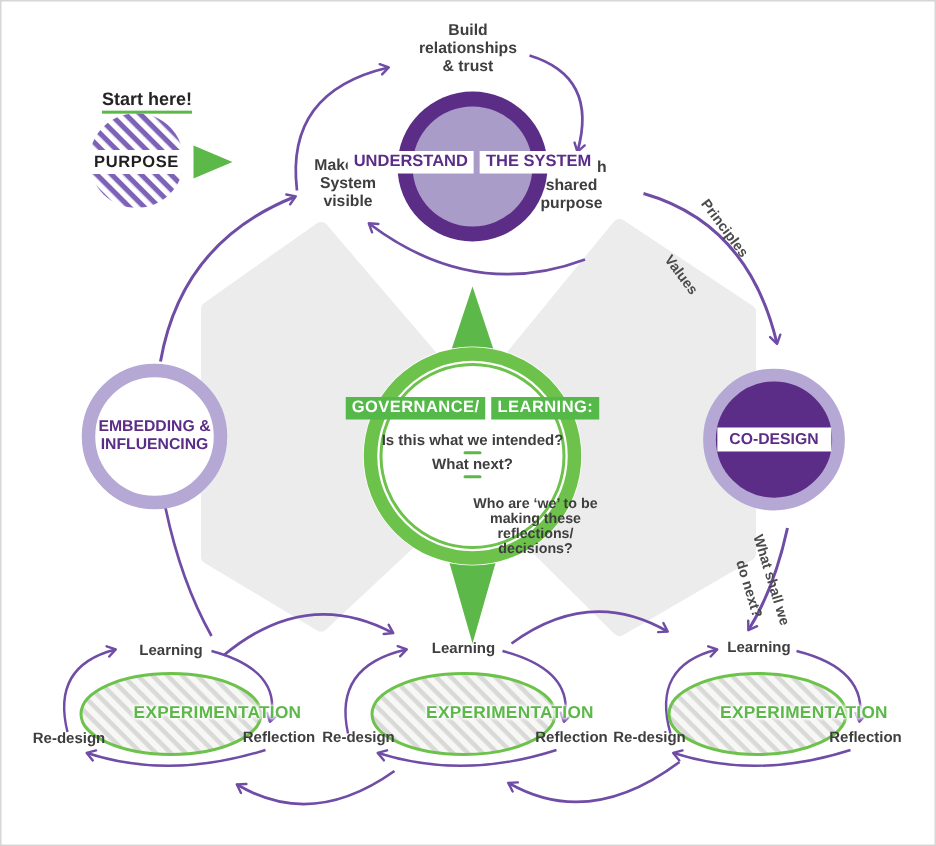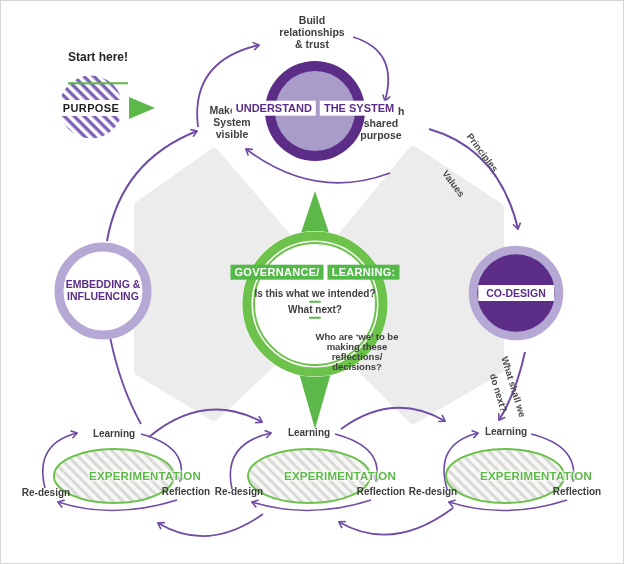--- a/index.html
+++ b/index.html
@@ -6,21 +6,21 @@
   .canvas{position:relative;width:624px;height:564px;background:#ffffff;
           border:1px solid #d6d6d6;box-sizing:border-box;overflow:hidden;
           font-family:"Liberation Sans",sans-serif;}
   .canvas svg{position:absolute;left:0;top:0;}
   .lbl{position:absolute;font-weight:bold;color:#3e3e3e;text-align:center;
        white-space:pre-line;transform:translate(-50%,-50%);line-height:1.12;
        font-size:10.5px;}
   .rot53{transform:translate(-50%,-50%) rotate(53deg);}
   .rot73{transform:translate(-50%,-50%) rotate(73deg);}
   .purple{color:#5b2d87;}
-  .start{font-size:12px;color:#242424;border-bottom:2.5px solid #5cb848;padding-bottom:18px;}
+  .start{font-size:12px;color:#242424;border-bottom:2.5px solid #5cb848;padding-bottom:1px;}
   .stack{position:absolute;transform:translate(-50%,-50%);display:flex;
          flex-direction:row;align-items:center;gap:4px;}
   .tag{padding:1px 4px;font-weight:bold;font-size:11px;line-height:1.15;white-space:nowrap;}
   .tag.white{background:#ffffff;color:#5b2d87;}
   .tag.green{background:#54b948;color:#ffffff;letter-spacing:0.3px;}
   .tagbox{position:absolute;transform:translate(-50%,-50%);background:#ffffff;
           font-weight:bold;white-space:nowrap;}
   .purposebox{color:#1f1f1f;font-size:11px;letter-spacing:0.4px;padding:2px 6px;}
   .codesignbox{color:#5b2d87;font-size:10.5px;padding:2px 8px;}
   .q{font-size:10px;}

